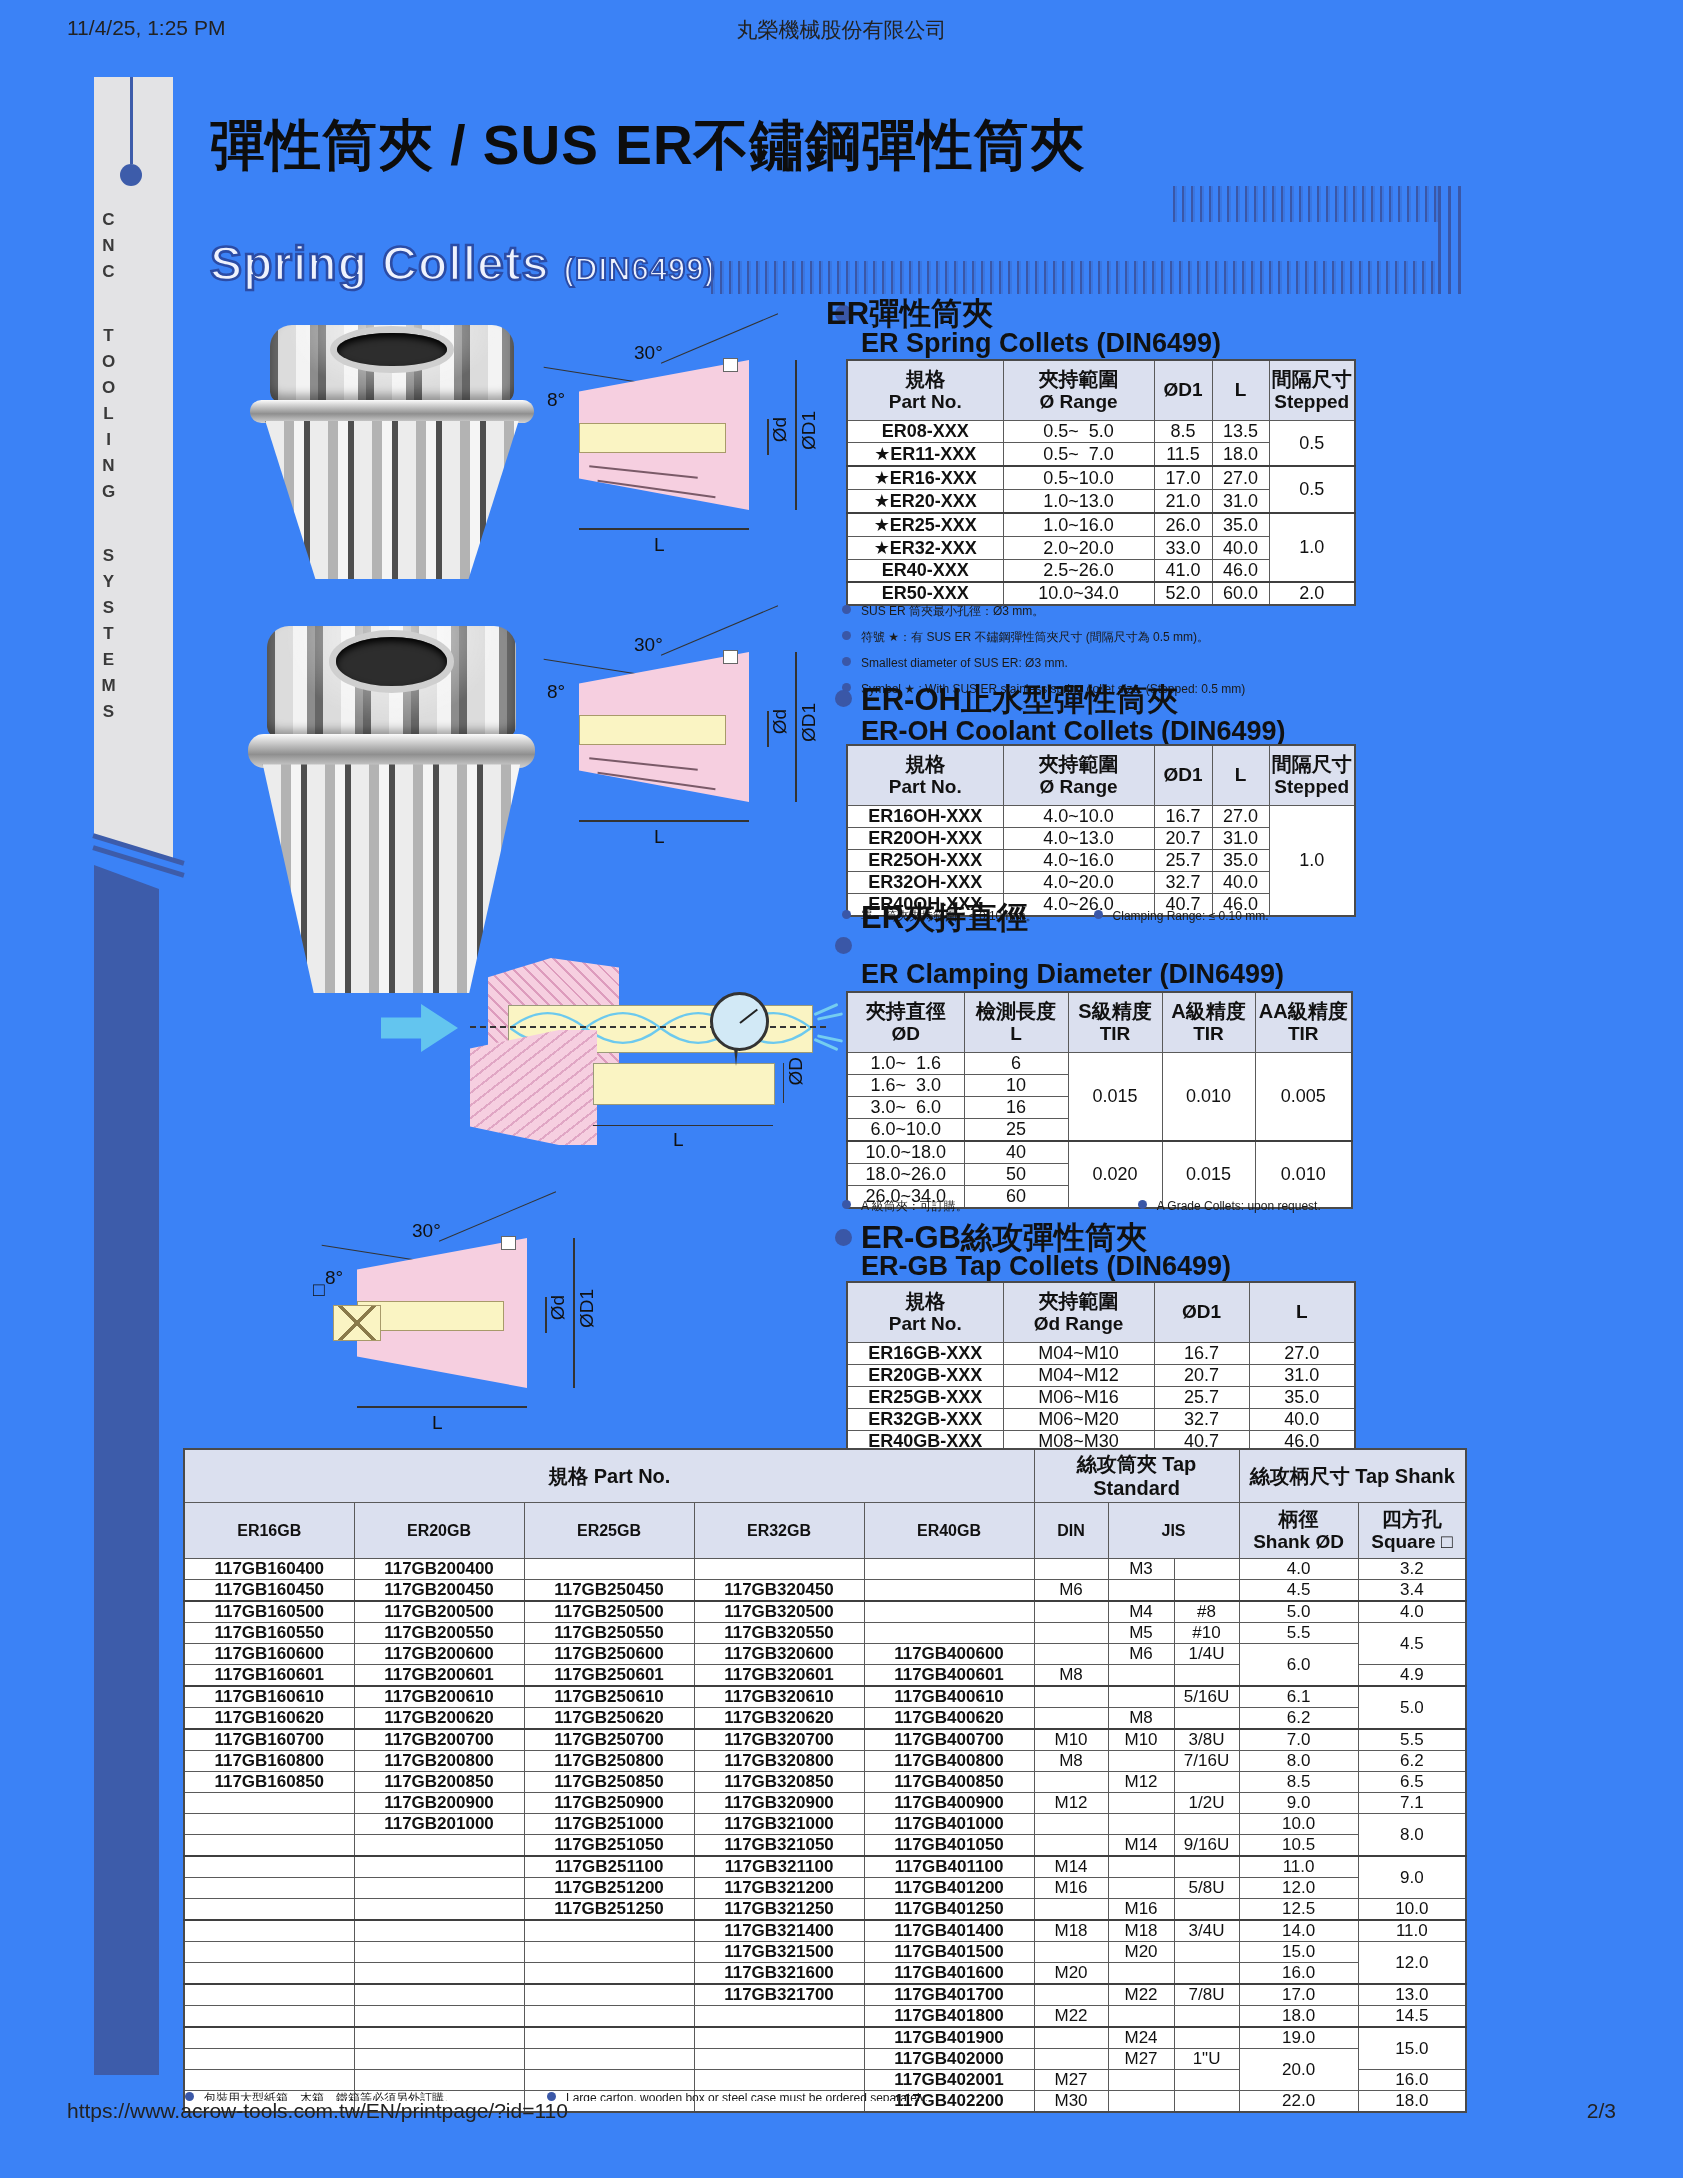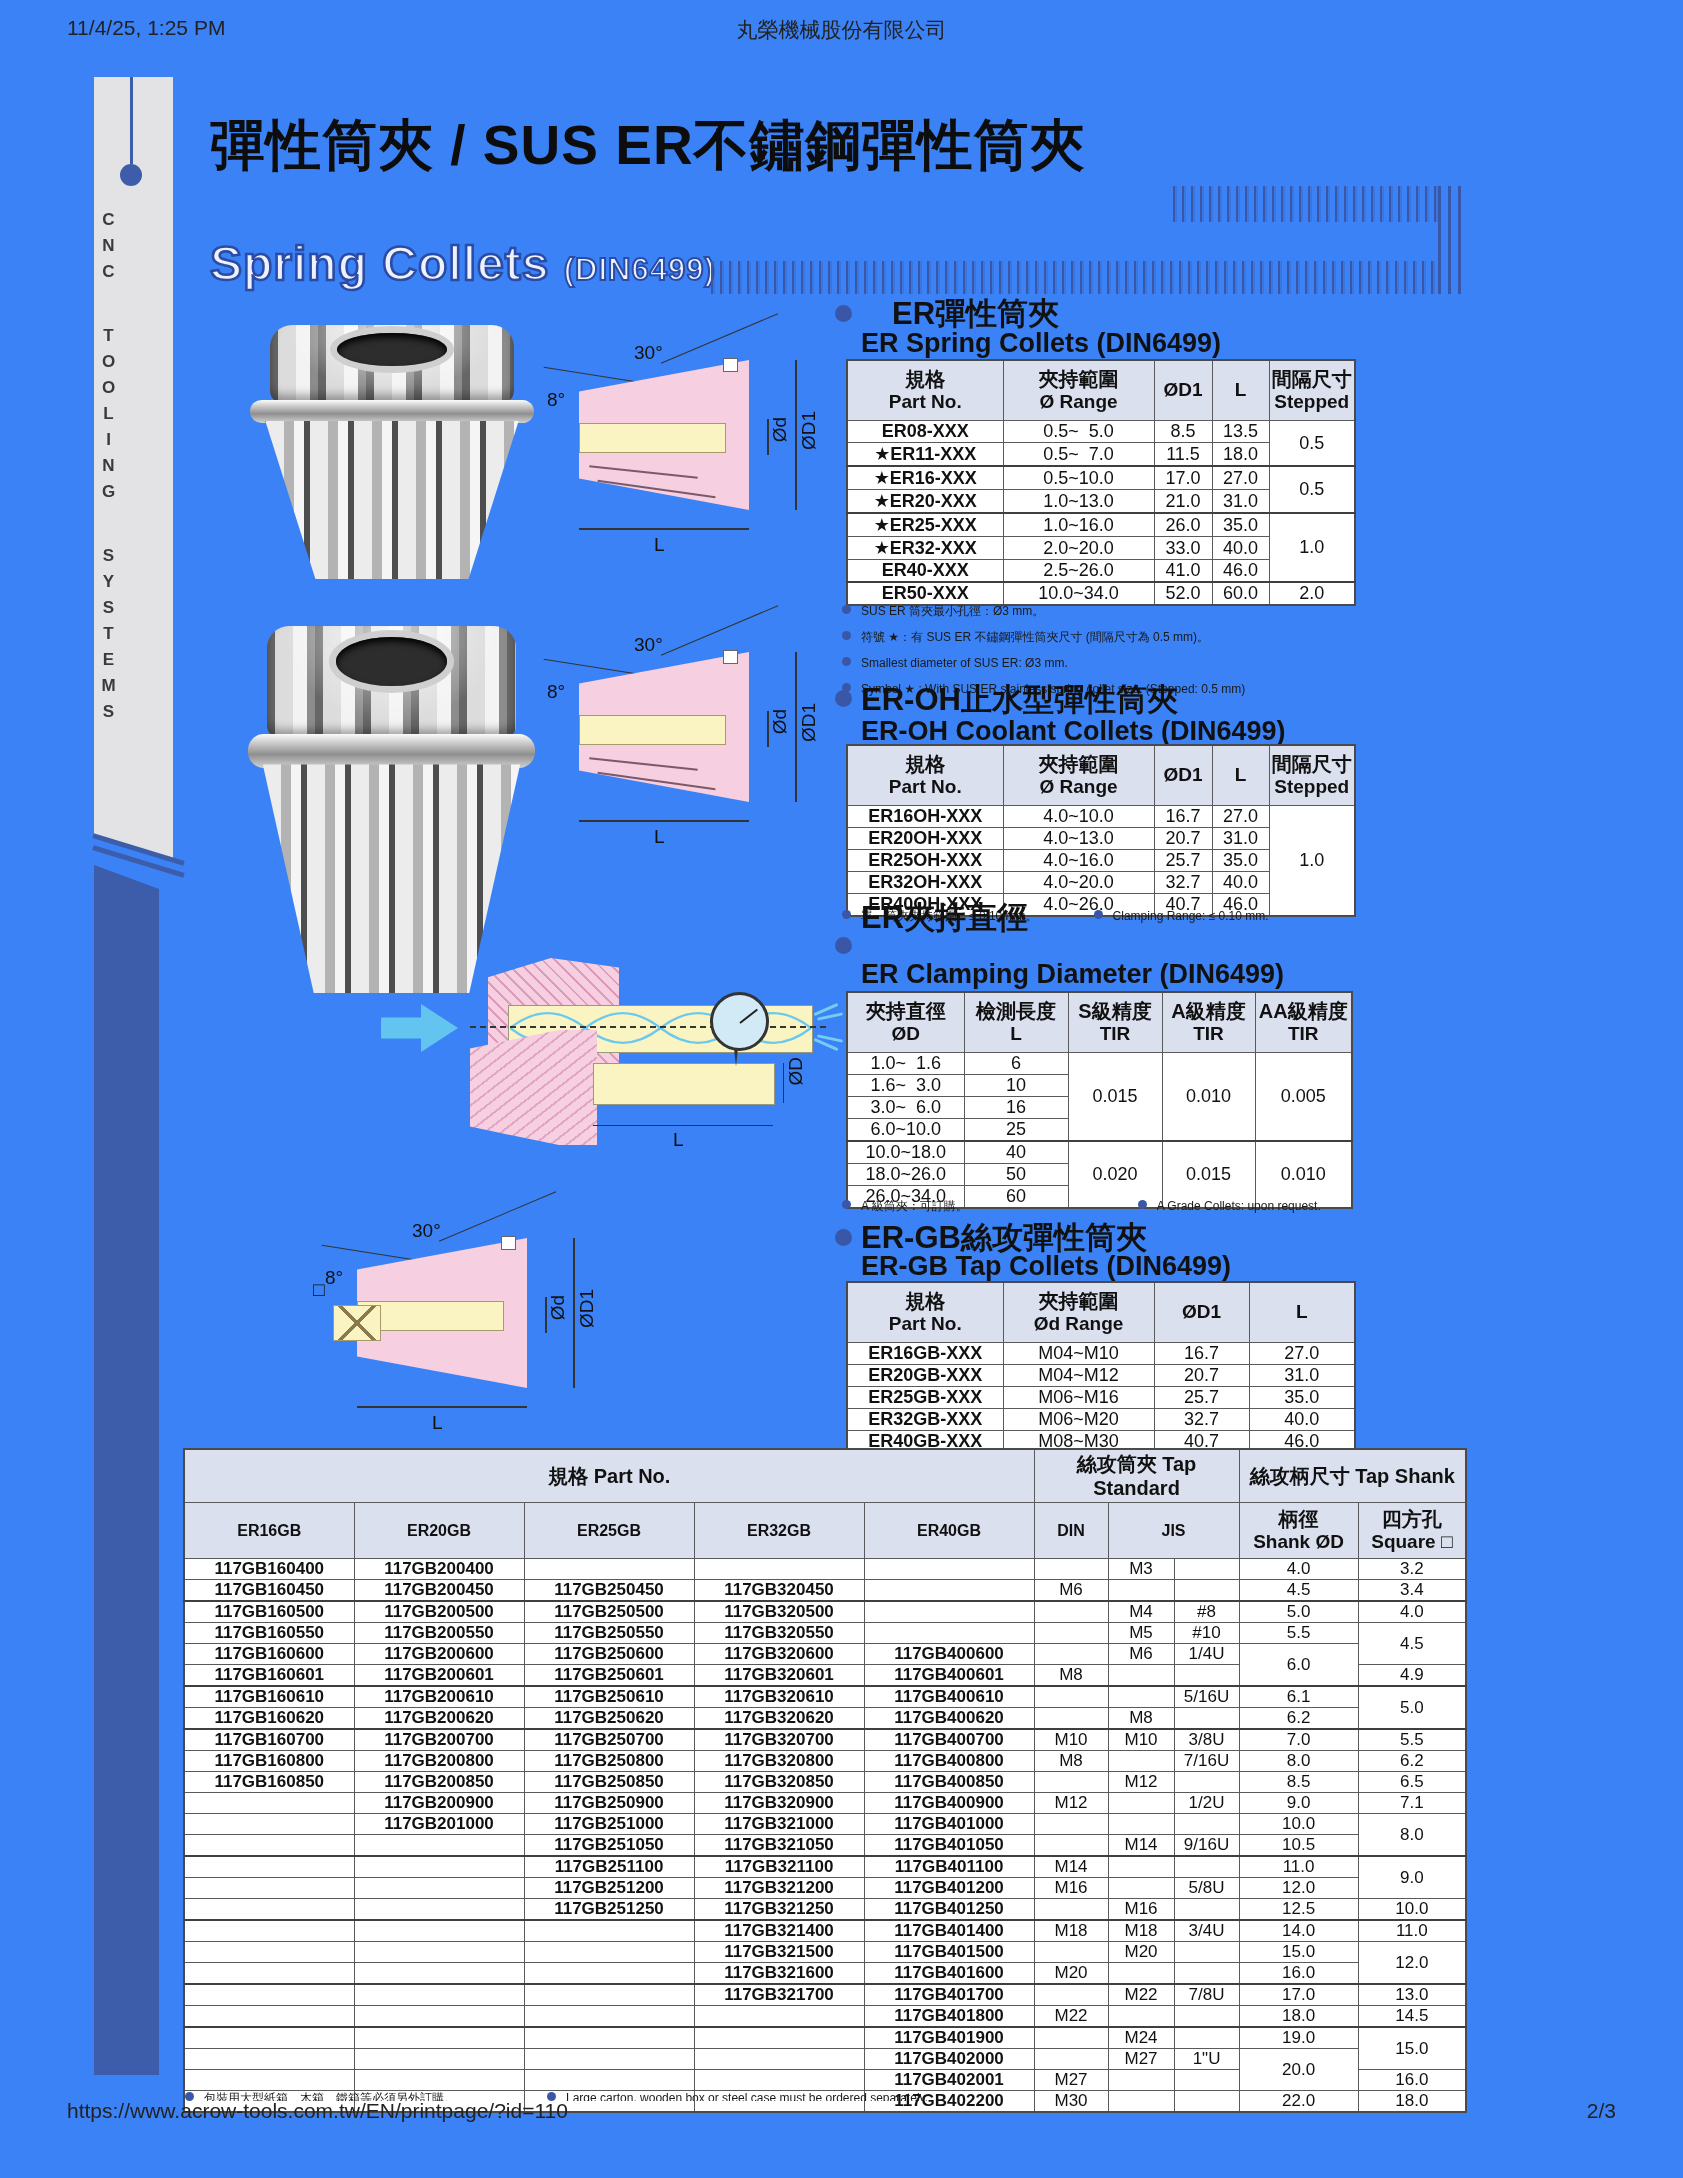--- a/index.html
+++ b/index.html
@@ -244,21 +244,21 @@
     <span class="lbl lsq">□</span>
     <div class="dim dv1"></div>
     <div class="dim dv"></div>
     <div class="dim dl"></div>
     <span class="lbl rot lod">Ød</span>
     <span class="lbl rot lod1">ØD1</span>
     <span class="lbl ll">L</span>
   </div>
 
   <div class="abs sec-dot" style="left:835px;top:305px;"></div>
-  <div class="abs hd-zh" style="left:892px;top:293px;">ER彈性筒夾</div>
+  <div class="abs hd-zh" style="left:826px;top:293px;">ER彈性筒夾</div>
   <div class="abs hd-en" style="left:861px;top:328px;">ER Spring Collets (DIN6499)</div>
 
   <table class="t" style="position:absolute;left:846px;top:359px;width:510px;">
     <colgroup>
         <col style="width:156px">
         <col style="width:151px">
         <col style="width:58px">
         <col style="width:57px">
         <col style="width:86px">
       </colgroup>

